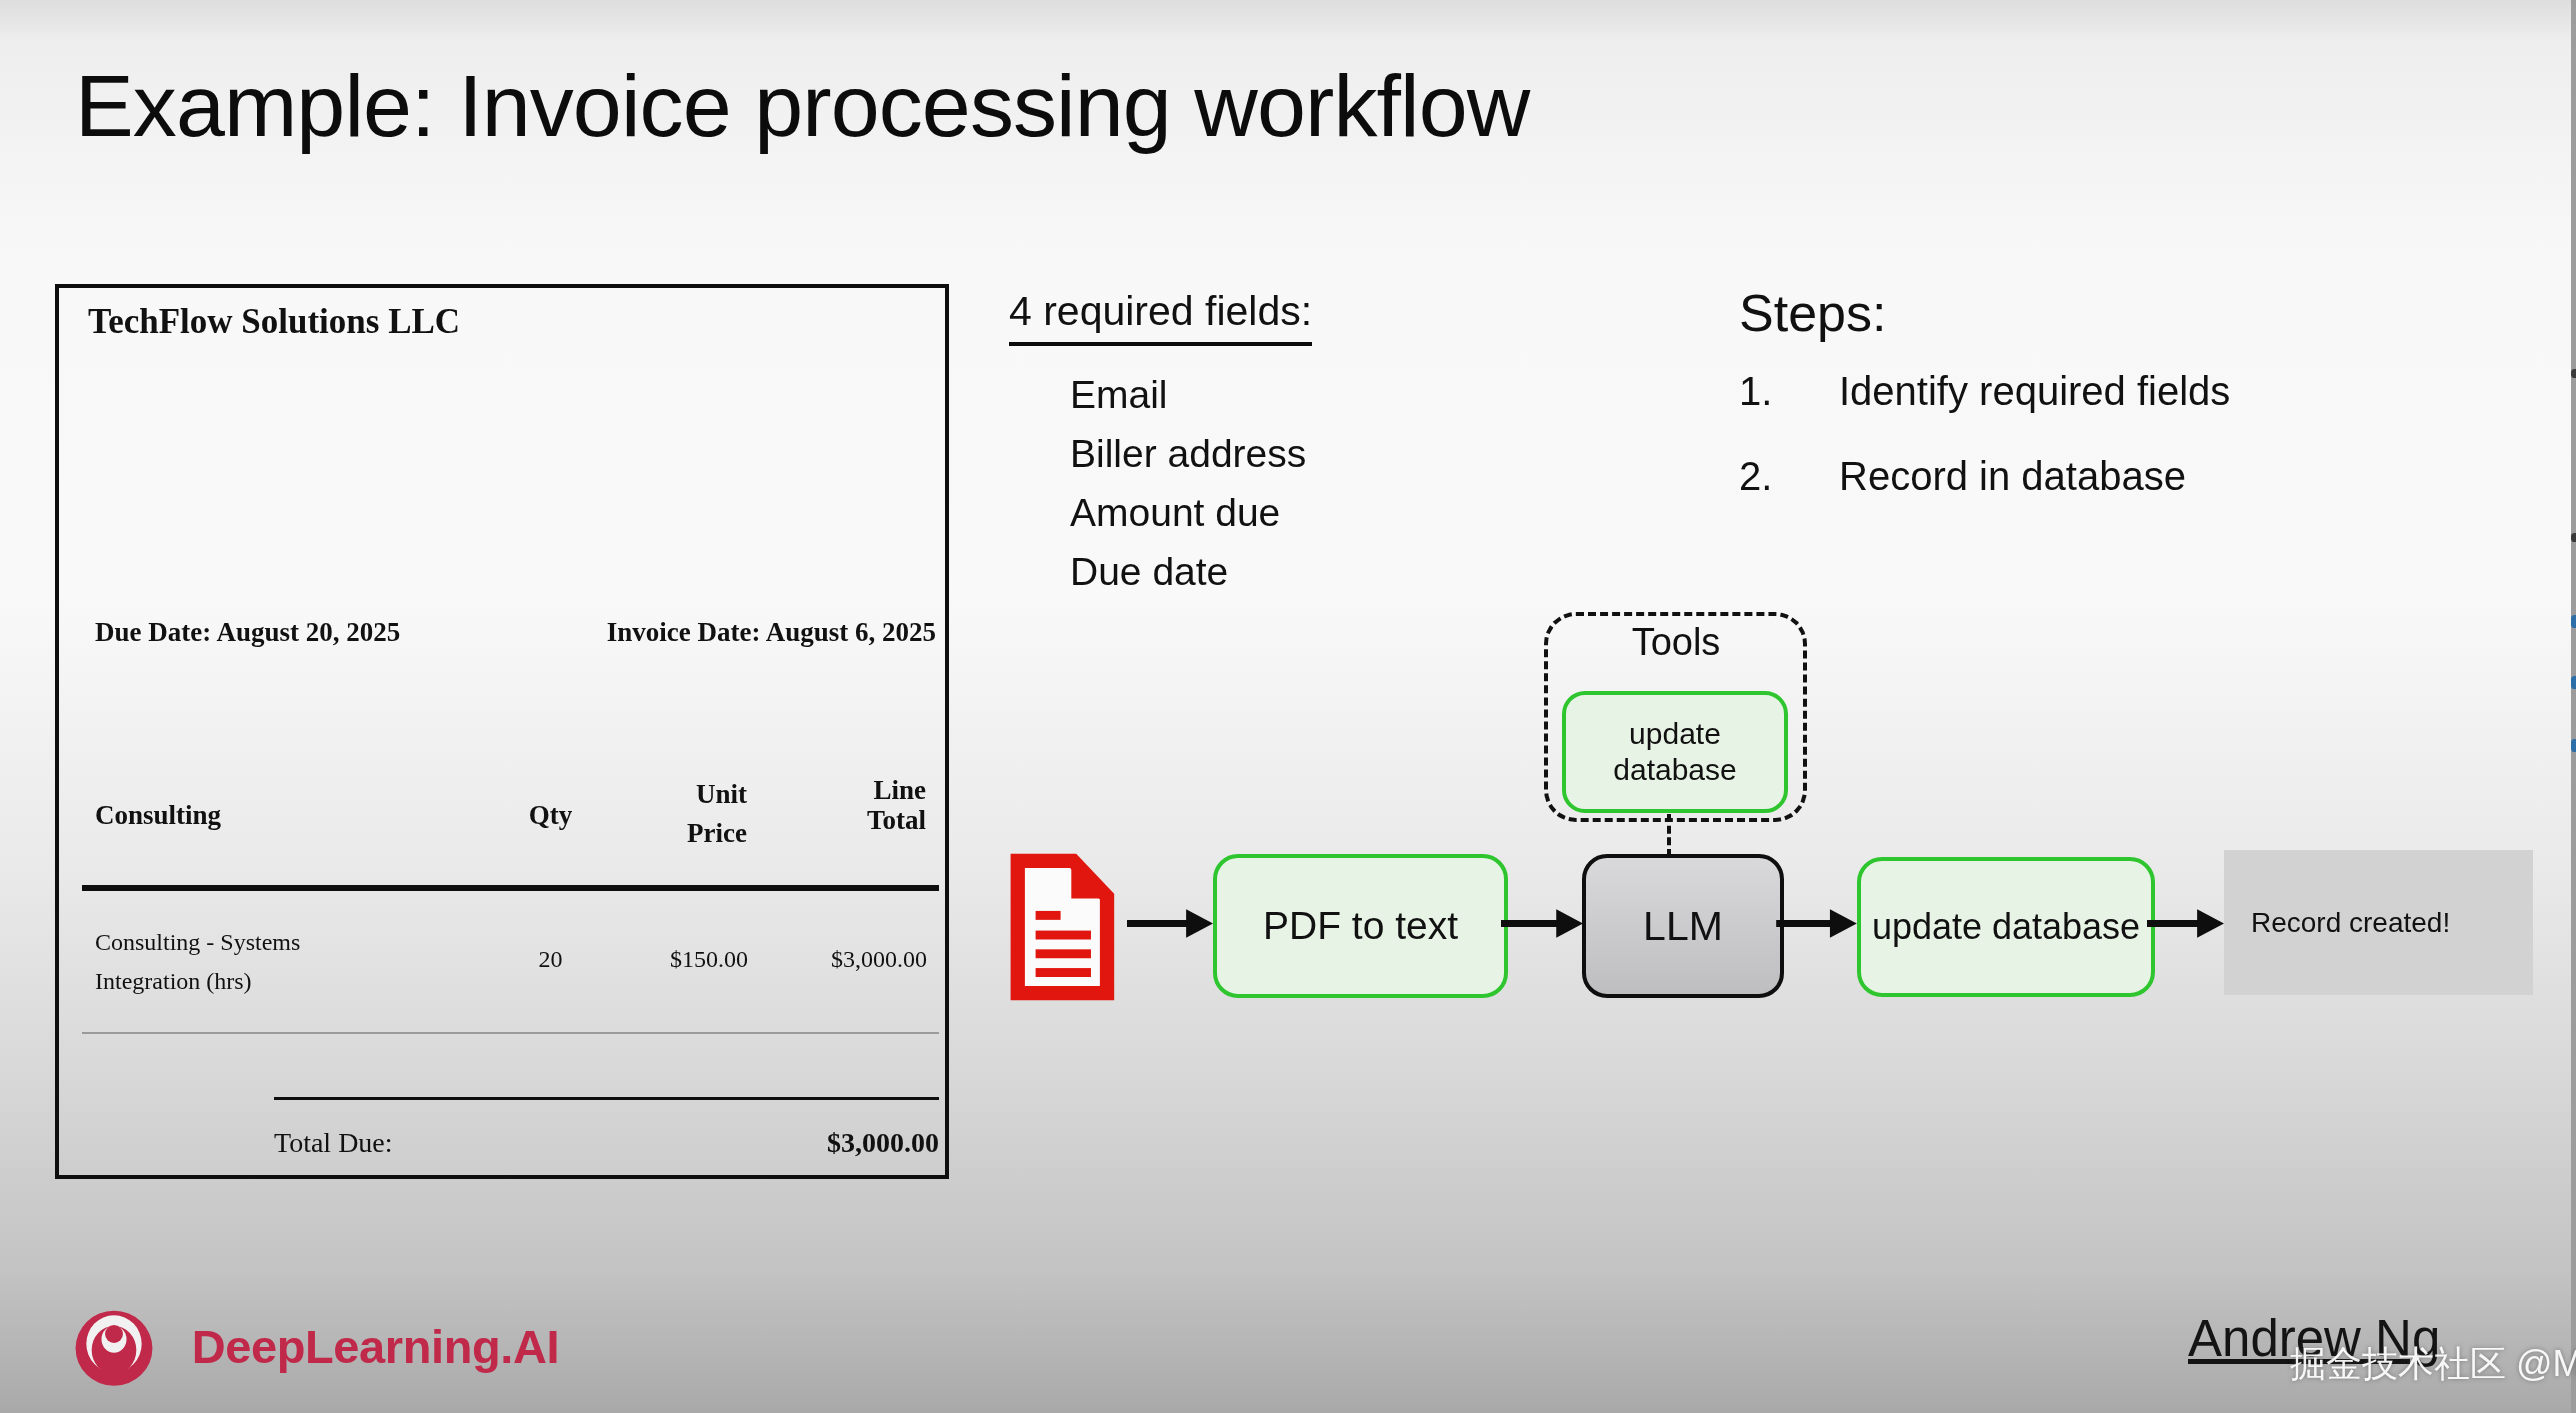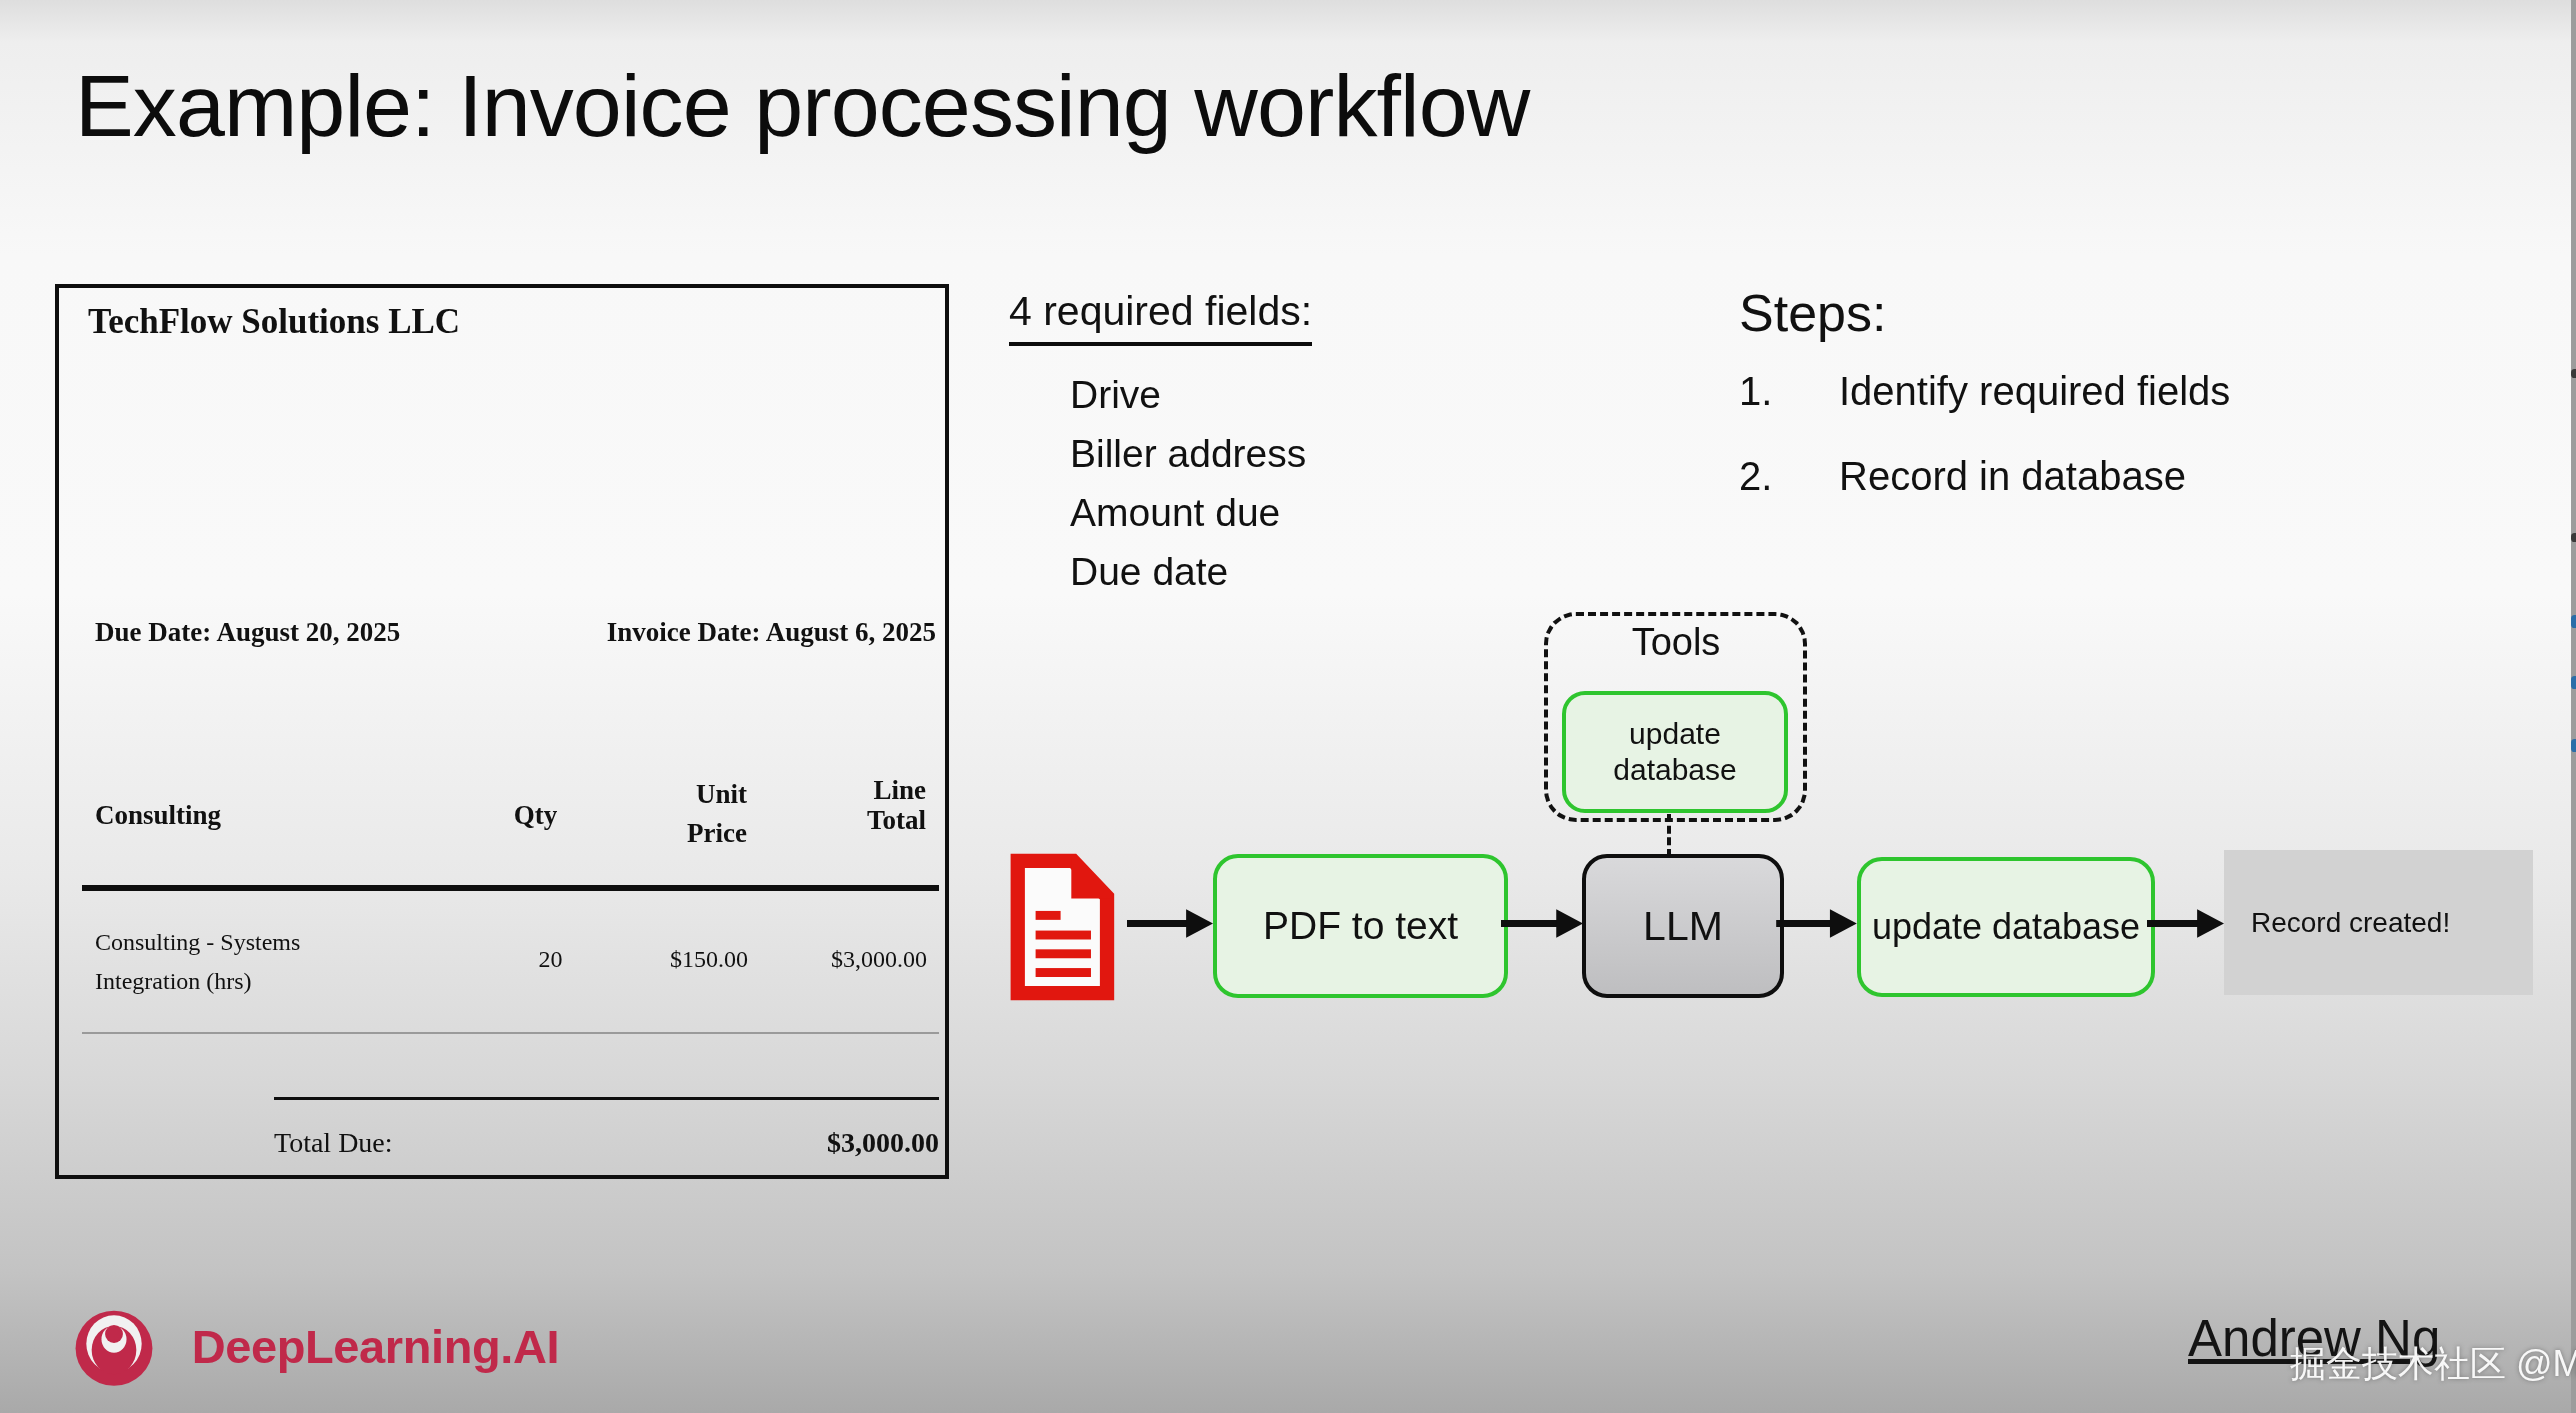--- a/index.html
+++ b/index.html
@@ -12,21 +12,21 @@
   
   .title{left:75px;top:55px;font-size:88px;font-weight:500;letter-spacing:-0.9px;color:#0c0c0c;}
   
   .invoice{left:55px;top:284px;width:886px;height:887px;border:4.5px solid #0e0e0e;font-family:"Liberation Serif",serif;}
   .inv-company{left:29px;top:14.3px;font-size:35px;font-weight:bold;}
   .inv-address{left:29px;top:81px;font-size:26px;line-height:37px;}
   .inv-dates-due{left:36px;top:329px;font-size:27px;font-weight:bold;}
   .inv-dates-inv{left:483px;top:329px;width:394px;text-align:right;font-size:27px;font-weight:bold;}
   .th{font-size:27px;font-weight:bold;}
   .h-desc{left:36px;top:512px;width:268px;}
-  .h-qty{left:414px;top:512px;width:125px;text-align:center;}
+  .h-qty{left:429px;top:512px;width:125px;text-align:center;}
   .h-unit{left:581px;top:487px;width:107px;text-align:right;line-height:39px;}
   .h-line{left:751px;top:487px;width:116px;text-align:right;line-height:30px;}
   .rule{background:#0e0e0e;}
   .rule-thick{left:23px;top:597px;width:857px;height:6.3px;}
   .rule-thin{left:23px;top:744px;width:857px;height:1.8px;background:#9a9a9a;}
   .rule-total{left:215px;top:809px;width:665px;height:2.7px;}
   .td{font-size:24px;}
   .c-desc{left:36px;top:635px;width:268px;line-height:39px;}
   .c-qty{left:429px;top:658px;width:125px;text-align:center;}
   .c-unit{left:555px;top:658px;width:134px;text-align:right;}
@@ -98,21 +98,21 @@
 
     <div class="abs rule-thin"></div>
     <div class="abs rule rule-total"></div>
 
     <div class="abs t-label">Total Due:</div>
     <div class="abs t-value">$3,000.00</div>
   </div>
 
   <div class="abs rf-head">4 required fields:</div>
   <div class="abs rf-list">
-    <div>Drive</div>
+    <div>Email</div>
     <div>Biller address</div>
     <div>Amount due</div>
     <div>Due date</div>
   </div>
 
   <div class="abs steps-head">Steps:</div>
   <div class="abs step-num s1n">1.</div>
   <div class="abs step-text s1t">Identify required fields</div>
   <div class="abs step-num s2n">2.</div>
   <div class="abs step-text s2t">Record in database</div>

